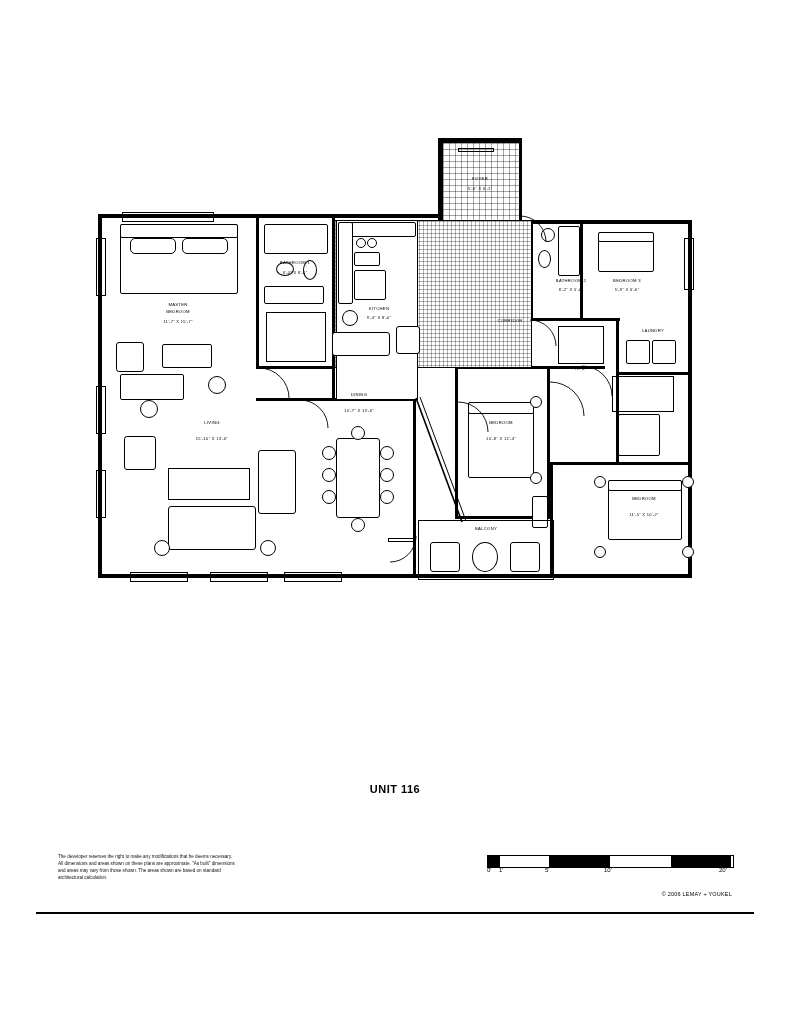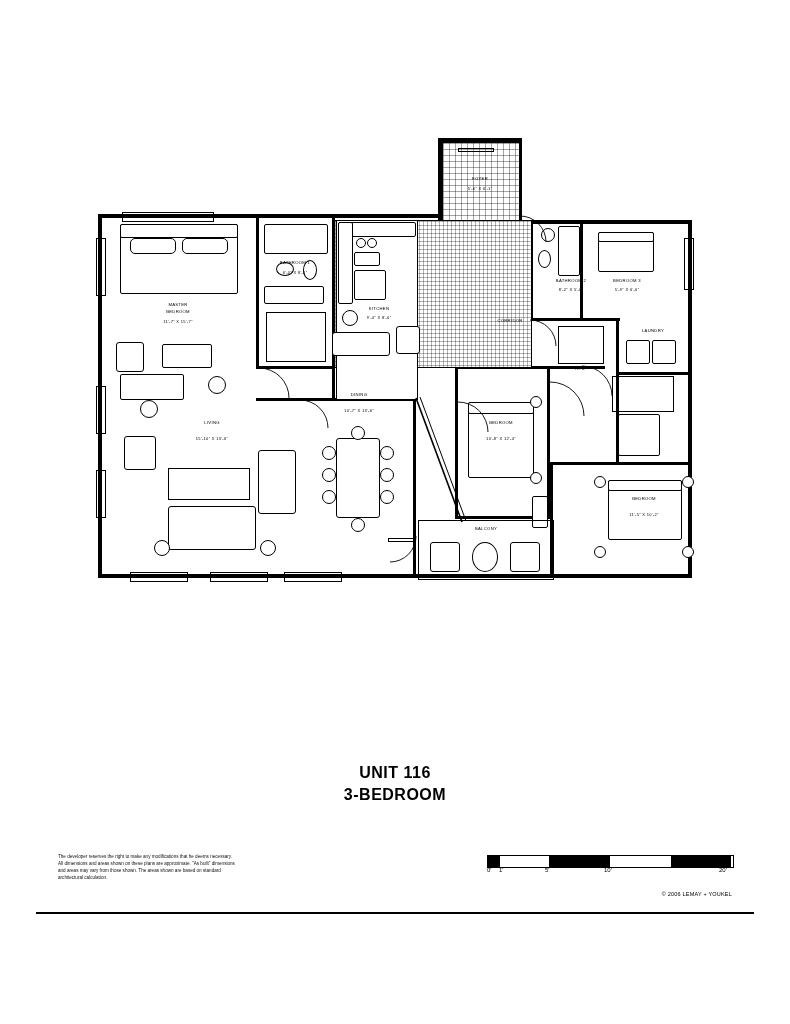--- a/index.html
+++ b/index.html
@@ -23,21 +23,21 @@
       linear-gradient(to right, rgba(0,0,0,.3) 1px, transparent 1px),
       linear-gradient(to bottom, rgba(0,0,0,.3) 1px, transparent 1px);
     background-size:4px 4px;background-color:#fff;border:1px solid #000;}
   .oval{position:absolute;border:1px solid #000;border-radius:50%;background:#fff;}
   .circ{position:absolute;border:1px solid #000;border-radius:50%;background:#fff;}
   .rr{position:absolute;border:1px solid #000;border-radius:3px;background:#fff;}
   .soft{position:absolute;border:1px solid #000;border-radius:2px;background:#fff;}
 
   
   #titleblock{position:absolute;left:0;top:762px;width:790px;text-align:center;}
-  #titleblock div{font-weight:bold;font-size:16px;line-height:22px;letter-spacing:.5px;}
+  #titleblock div{font-weight:bold;font-size:11px;line-height:22px;letter-spacing:.5px;margin-top:16px;}
 
   
   #disclaimer{position:absolute;left:58px;top:853px;width:180px;font-size:4.6px;line-height:1.55;color:#111;}
 
   
   #scalewrap{position:absolute;left:487px;top:855px;width:245px;}
   #scalebar{position:relative;width:245px;height:11px;border:1px solid #000;display:flex;}
   #scalebar .seg{height:100%;}
   #scalebar .seg.black{background:#000;}
   #scalebar .seg.white{background:#fff;}
@@ -222,21 +222,20 @@
       <path d="M 490 262 A 34 34 0 0 1 524 296" fill="none" stroke="#000" stroke-width="0.9"></path>
       <path d="M 522 246 A 30 30 0 0 1 552 276" fill="none" stroke="#000" stroke-width="0.9"></path>
       <path d="M 470 200 A 26 26 0 0 1 496 226" fill="none" stroke="#000" stroke-width="0.9"></path>
       <path d="M 460 96 A 26 26 0 0 1 486 122" fill="none" stroke="#000" stroke-width="0.9"></path>
       <path d="M 356 416 A 26 26 0 0 1 330 442" fill="none" stroke="#000" stroke-width="0.9"></path>
     </svg>
   </div>
 
   <div id="titleblock">
     <div>UNIT 116</div>
-    <div>3-BEDROOM</div>
   </div>
 
   <div id="disclaimer">The developer reserves the right to make any modifications that he deems necessary.  All dimensions and areas shown on these plans are approximate.  "As built" dimensions and areas may vary from those shown.  The areas shown are based on standard architectural calculation.</div>
 
   <div id="scalewrap">
     <div id="scalebar">
       <div class="seg black" style="width:12px;"></div>
       <div class="seg white" style="width:49px;"></div>
       <div class="seg black" style="width:61px;"></div>
       <div class="seg white" style="width:61px;"></div>

